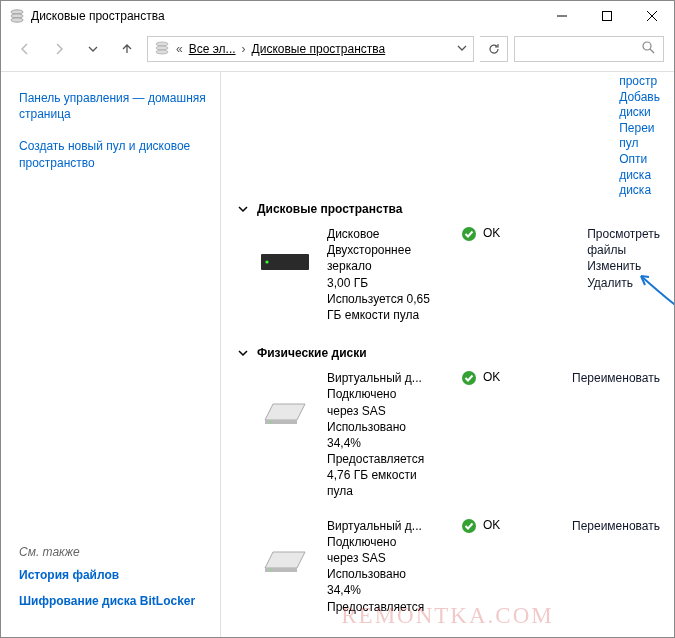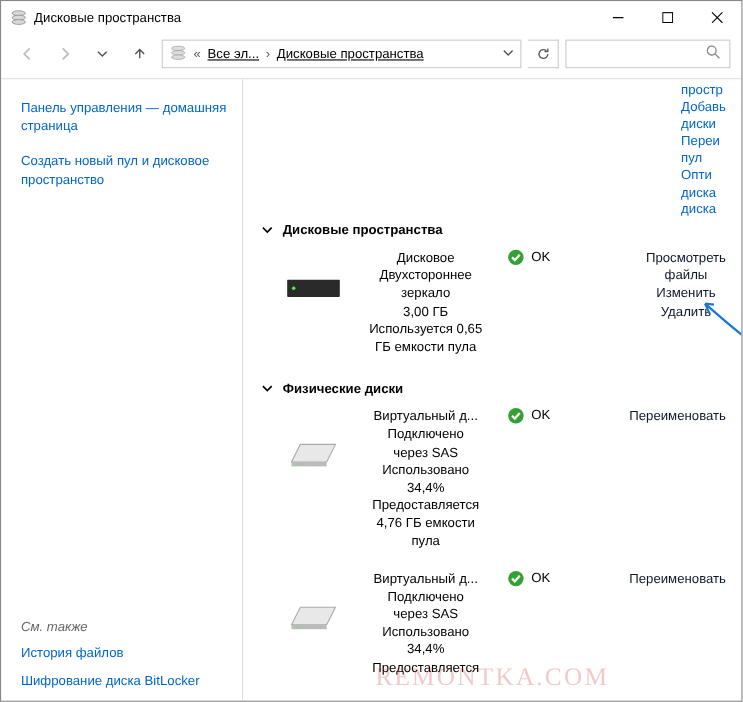--- a/index.html
+++ b/index.html
@@ -19,40 +19,40 @@
   .nav-btn.disabled { color: #bbb; }
   .addressbox { flex: 1; height: 26px; border: 1px solid #ccc; display: flex; align-items: center; padding: 0 6px; gap: 6px; min-width: 0; }
   .addressbox .crumb { white-space: nowrap; font-size: 12px; text-decoration: underline; }
   .addressbox .sep { color: #555; }
   .addr-dd { margin-left: auto; color: #555; }
   .refresh-btn { width: 28px; height: 26px; border: 1px solid #ccc; border-left: none; display: flex; align-items: center; justify-content: center; }
   .searchbox { width: 150px; height: 26px; border: 1px solid #ccc; display: flex; align-items: center; justify-content: flex-end; padding: 0 8px; color: #888; }
 
   
   .body { position: absolute; top: 70px; bottom: 0; left: 0; right: 0; display: flex; border-top: 1px solid #e0e0e0;}
-  .sidebar { width: 220px; border-right: 1px solid #e0e0e0; padding: 18px 14px 0 18px; display: flex; flex-direction: column; }
+  .sidebar { width: 220px; border-right: 1px solid #e0e0e0; padding: 18px 14px 18px 18px; display: flex; flex-direction: column; }
   .sidebar-top { display: flex; flex-direction: column; gap: 16px; }
   .sidebar a { color: #0066cc; text-decoration: none; font-size: 12px; line-height: 1.35; cursor: default; }
   .sidebar-bottom { margin-top: auto; }
   .seealso-hdr { color: #666; font-size: 12px; margin-bottom: 8px; font-style: italic; }
-  .seealso-link { display: block; color: #333; font-size: 12px; margin-bottom: 10px; cursor: default; }
+  .seealso-link { display: block; color: #333; font-size: 12px; margin-bottom: 10px; cursor: default; font-weight: bold; }
 
   .content { flex: 1; position: relative; overflow: hidden; }
   .content-inner { padding: 10px 14px 10px 36px; }
 
   
   .mgmt-links { position: absolute; right: 14px; top: 2px; text-align: left; }
   .mgmt-links a { display: block; color: #0066cc; font-size: 12px; line-height: 1.3; text-decoration: none; }
 
   .section { margin-top: 120px; }
   .section + .section { margin-top: 16px; }
   .sec-header { display: flex; align-items: center; gap: 8px; font-weight: 600; font-size: 12px; margin-left: -20px; margin-bottom: 10px; }
   .sec-header .chev { width: 12px; height: 12px; }
 
-  .item-row { display: flex; gap: 14px; margin-bottom: 18px; align-items: flex-start; text-align: center; }
+  .item-row { display: flex; gap: 14px; margin-bottom: 18px; align-items: flex-start; }
   .item-icon { width: 56px; padding-top: 28px; display: flex; justify-content: center; }
   .drive-icon svg { width: 48px; height: 20px; }
   .pdisk-icon svg { width: 48px; height: 30px; }
 
   .item-desc { width: 120px; font-size: 12px; line-height: 1.35; word-wrap: break-word; }
   .item-desc .ln { display: block; }
 
   .item-status { display: flex; align-items: flex-start; gap: 6px; width: 56px; font-size: 12px; }
   .status-ok svg { width: 16px; height: 16px; }
 

